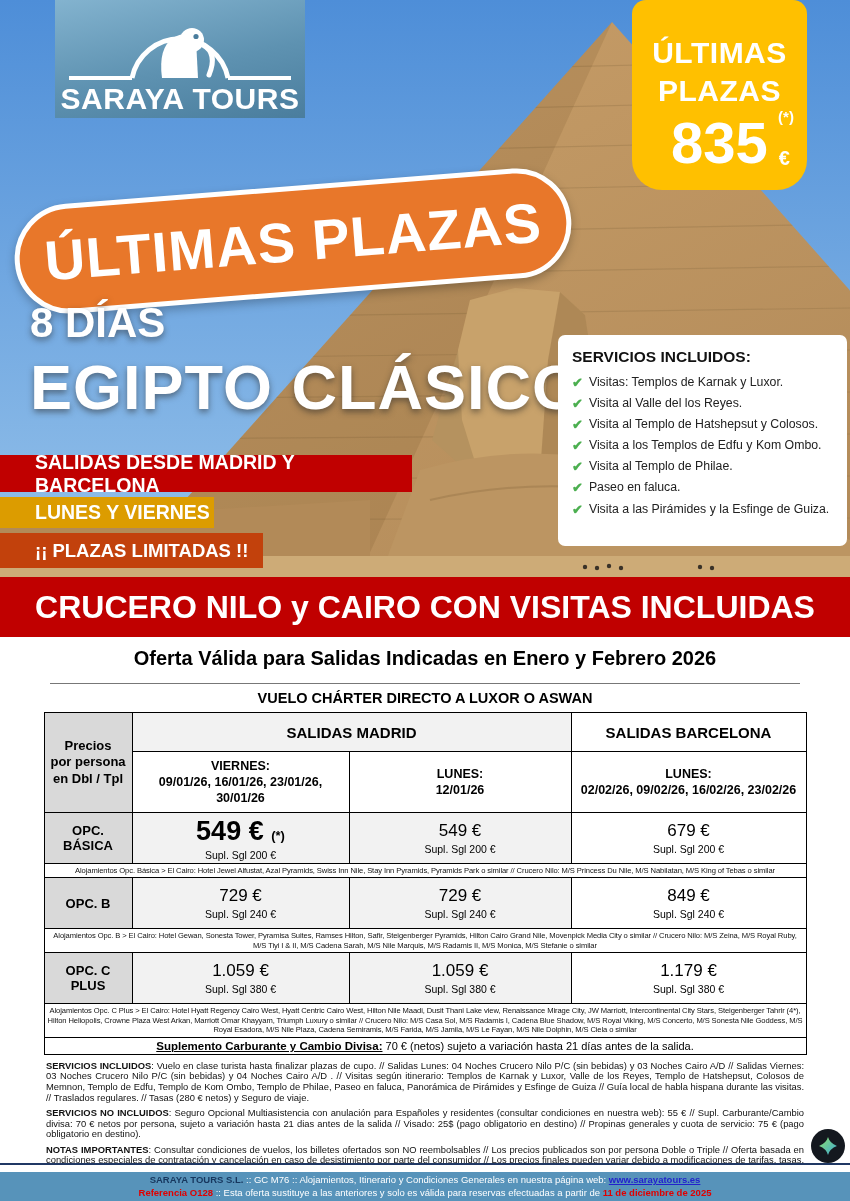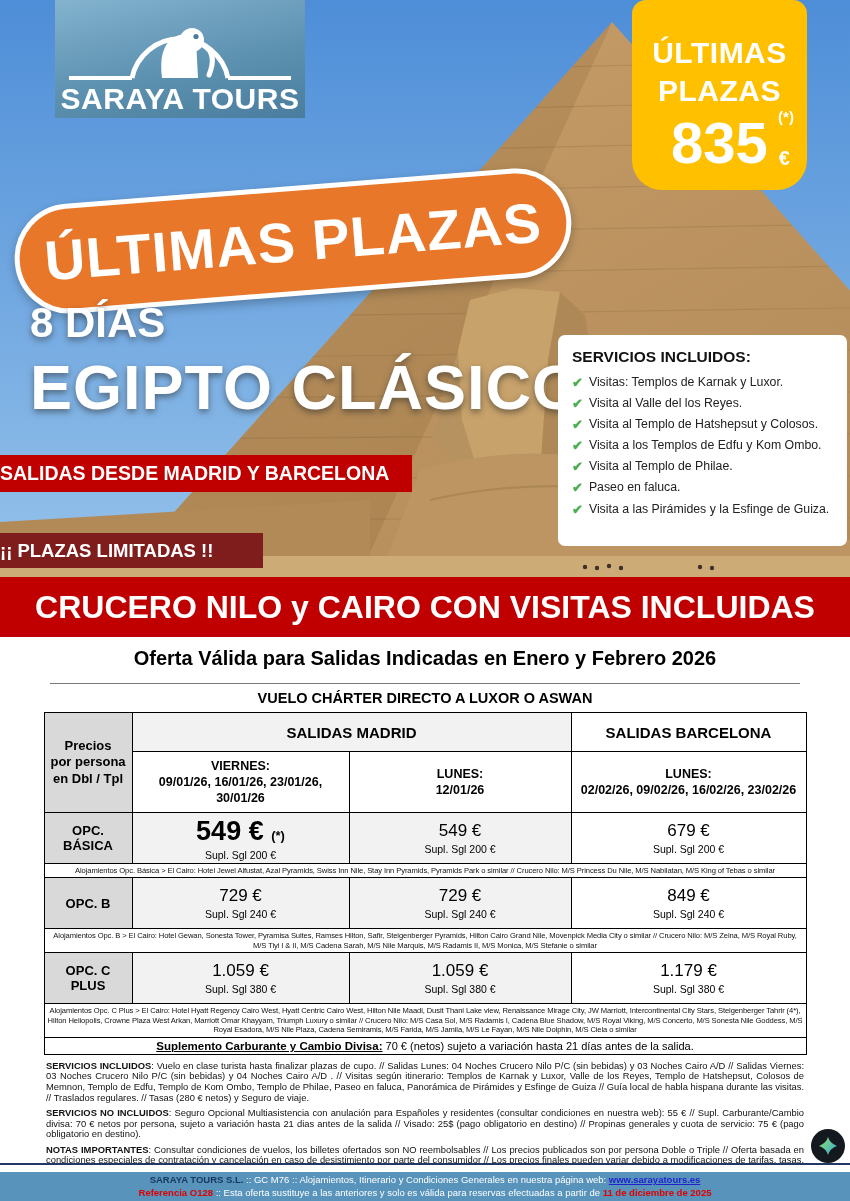--- a/index.html
+++ b/index.html
@@ -27,24 +27,24 @@
   .ribbon{
     position:absolute;left:14px;top:186px;width:548px;height:100px;
     background:#E8772A;border:5px solid #fff;border-radius:56px;
     transform:rotate(-4.5deg);display:flex;align-items:center;justify-content:center;
     color:#fff;font-size:56px;font-weight:bold;letter-spacing:1px;
     box-shadow:0 4px 10px rgba(0,0,0,.25);white-space:nowrap;
   }
   .hero-title{position:absolute;left:30px;top:300px;color:#fff;}
   .hero-title .t1{font-size:42px;font-weight:bold;text-shadow:0 3px 6px rgba(40,40,40,.55);line-height:1.1;}
   .hero-title .t2{font-size:63px;font-weight:bold;letter-spacing:1px;text-shadow:0 3px 6px rgba(40,40,40,.55);line-height:1.05;margin-top:8px;}
-  .hbanner{position:absolute;left:0;color:#fff;font-weight:bold;box-sizing:border-box;display:flex;align-items:center;}
+  .hbanner{position:absolute;left:0;color:#fff;font-weight:bold;box-sizing:border-box;padding-left:35px;display:flex;align-items:center;}
   .hb-origin{top:455px;width:412px;height:37px;background:#C00000;font-size:19.5px;}
   .hb-days{top:497px;width:214px;height:31px;background:#DC9C00;font-size:19.5px;}
-  .hb-limited{top:533px;width:263px;height:35px;background:#7f1d1d;font-size:18.5px;}
+  .hb-limited{top:533px;width:263px;height:35px;background:#c2410c;font-size:18.5px;}
   .services{
     position:absolute;left:558px;top:335px;width:289px;height:211px;background:#fff;
     border-radius:7px;box-sizing:border-box;padding:13px 8px 8px 14px;
   }
   .services .sv-title{font-size:15.5px;font-weight:bold;color:#111;margin-bottom:9px;}
   .services .sv-item{display:flex;align-items:flex-start;margin-bottom:5.5px;font-size:12.3px;color:#222;line-height:1.25;}
   .services .chk{color:#4CAF50;font-size:13px;font-weight:bold;margin-right:6px;line-height:1.2;}
   
   .content{position:absolute;top:577px;left:0;width:850px;}
   .strip{height:60px;background:#C00000;color:#fff;font-weight:bold;font-size:32px;
@@ -169,20 +169,21 @@
     </div>
 
     <div class="ribbon">ÚLTIMAS PLAZAS</div>
 
     <div class="hero-title">
       <div class="t1">8 DÍAS</div>
       <div class="t2">EGIPTO CLÁSICO</div>
     </div>
 
     <div class="hbanner hb-origin">SALIDAS DESDE MADRID Y BARCELONA</div>
+    <div class="hbanner hb-days">LUNES Y VIERNES</div>
     <div class="hbanner hb-limited">¡¡ PLAZAS LIMITADAS !!</div>
 
     <div class="services">
       <div class="sv-title">SERVICIOS INCLUIDOS:</div>
       <div class="sv-item">
         <span class="chk">✔</span>
         <span>Visitas: Templos de Karnak y Luxor.</span>
         </div>
       <div class="sv-item">
         <span class="chk">✔</span>

